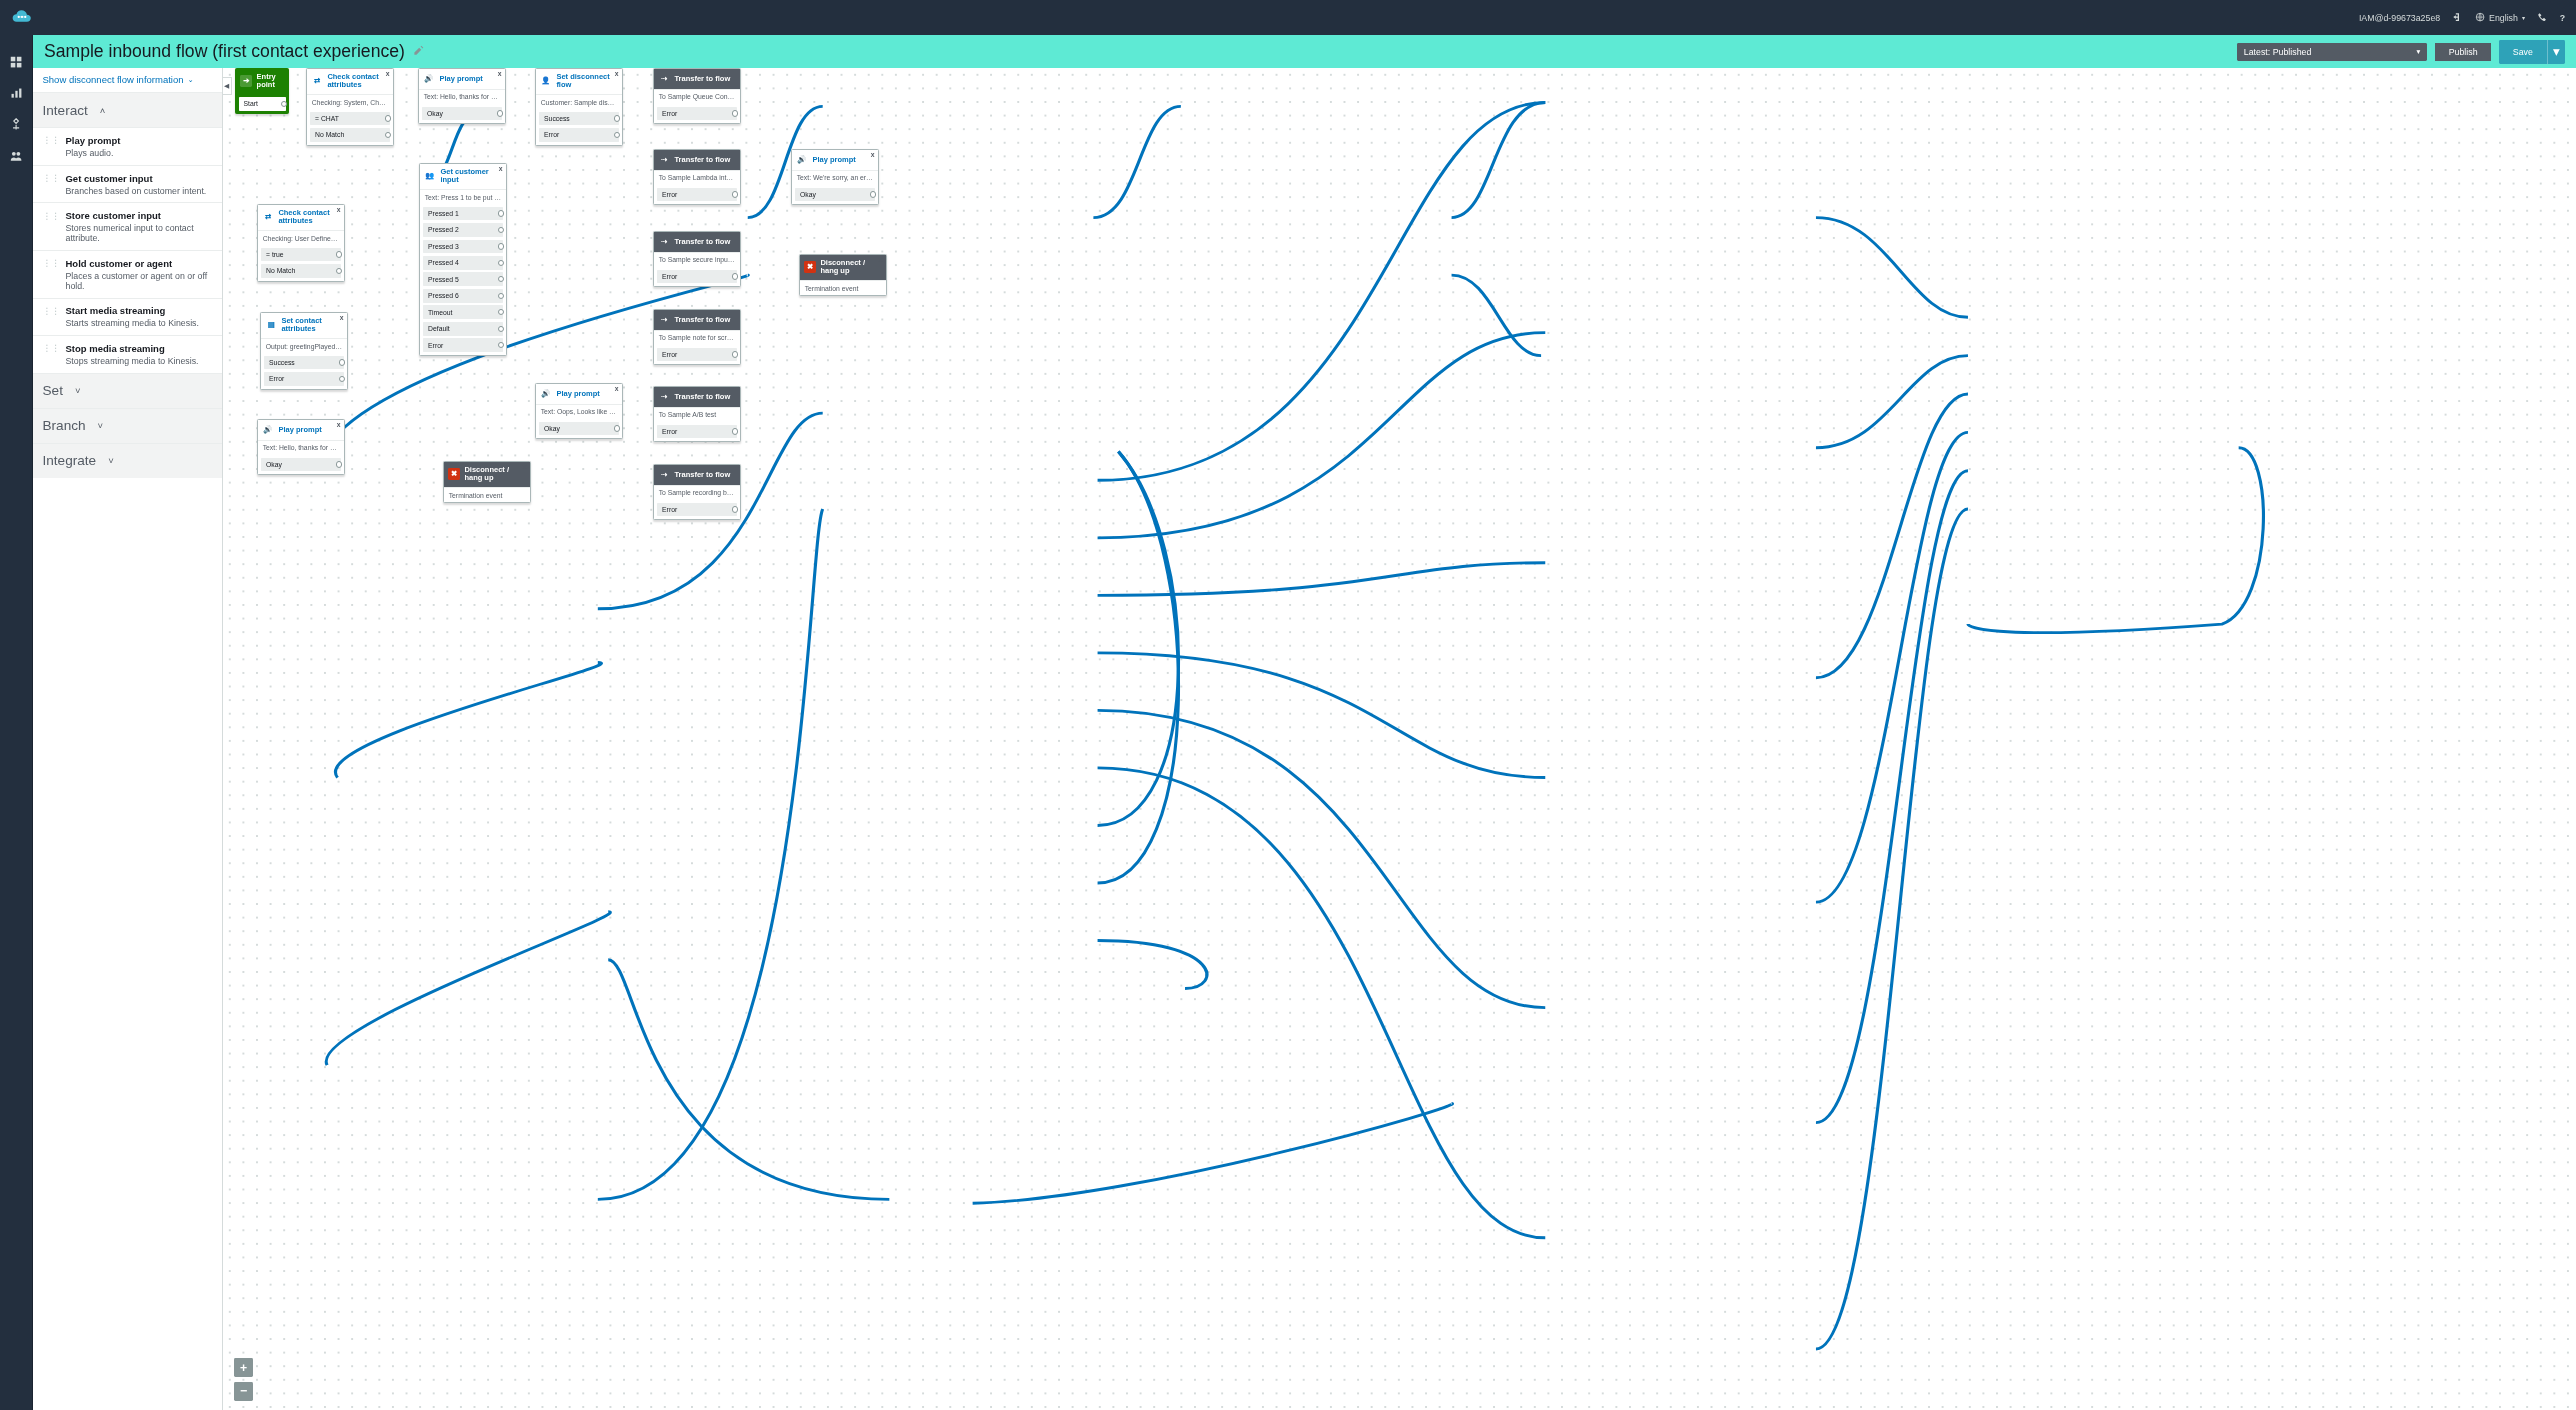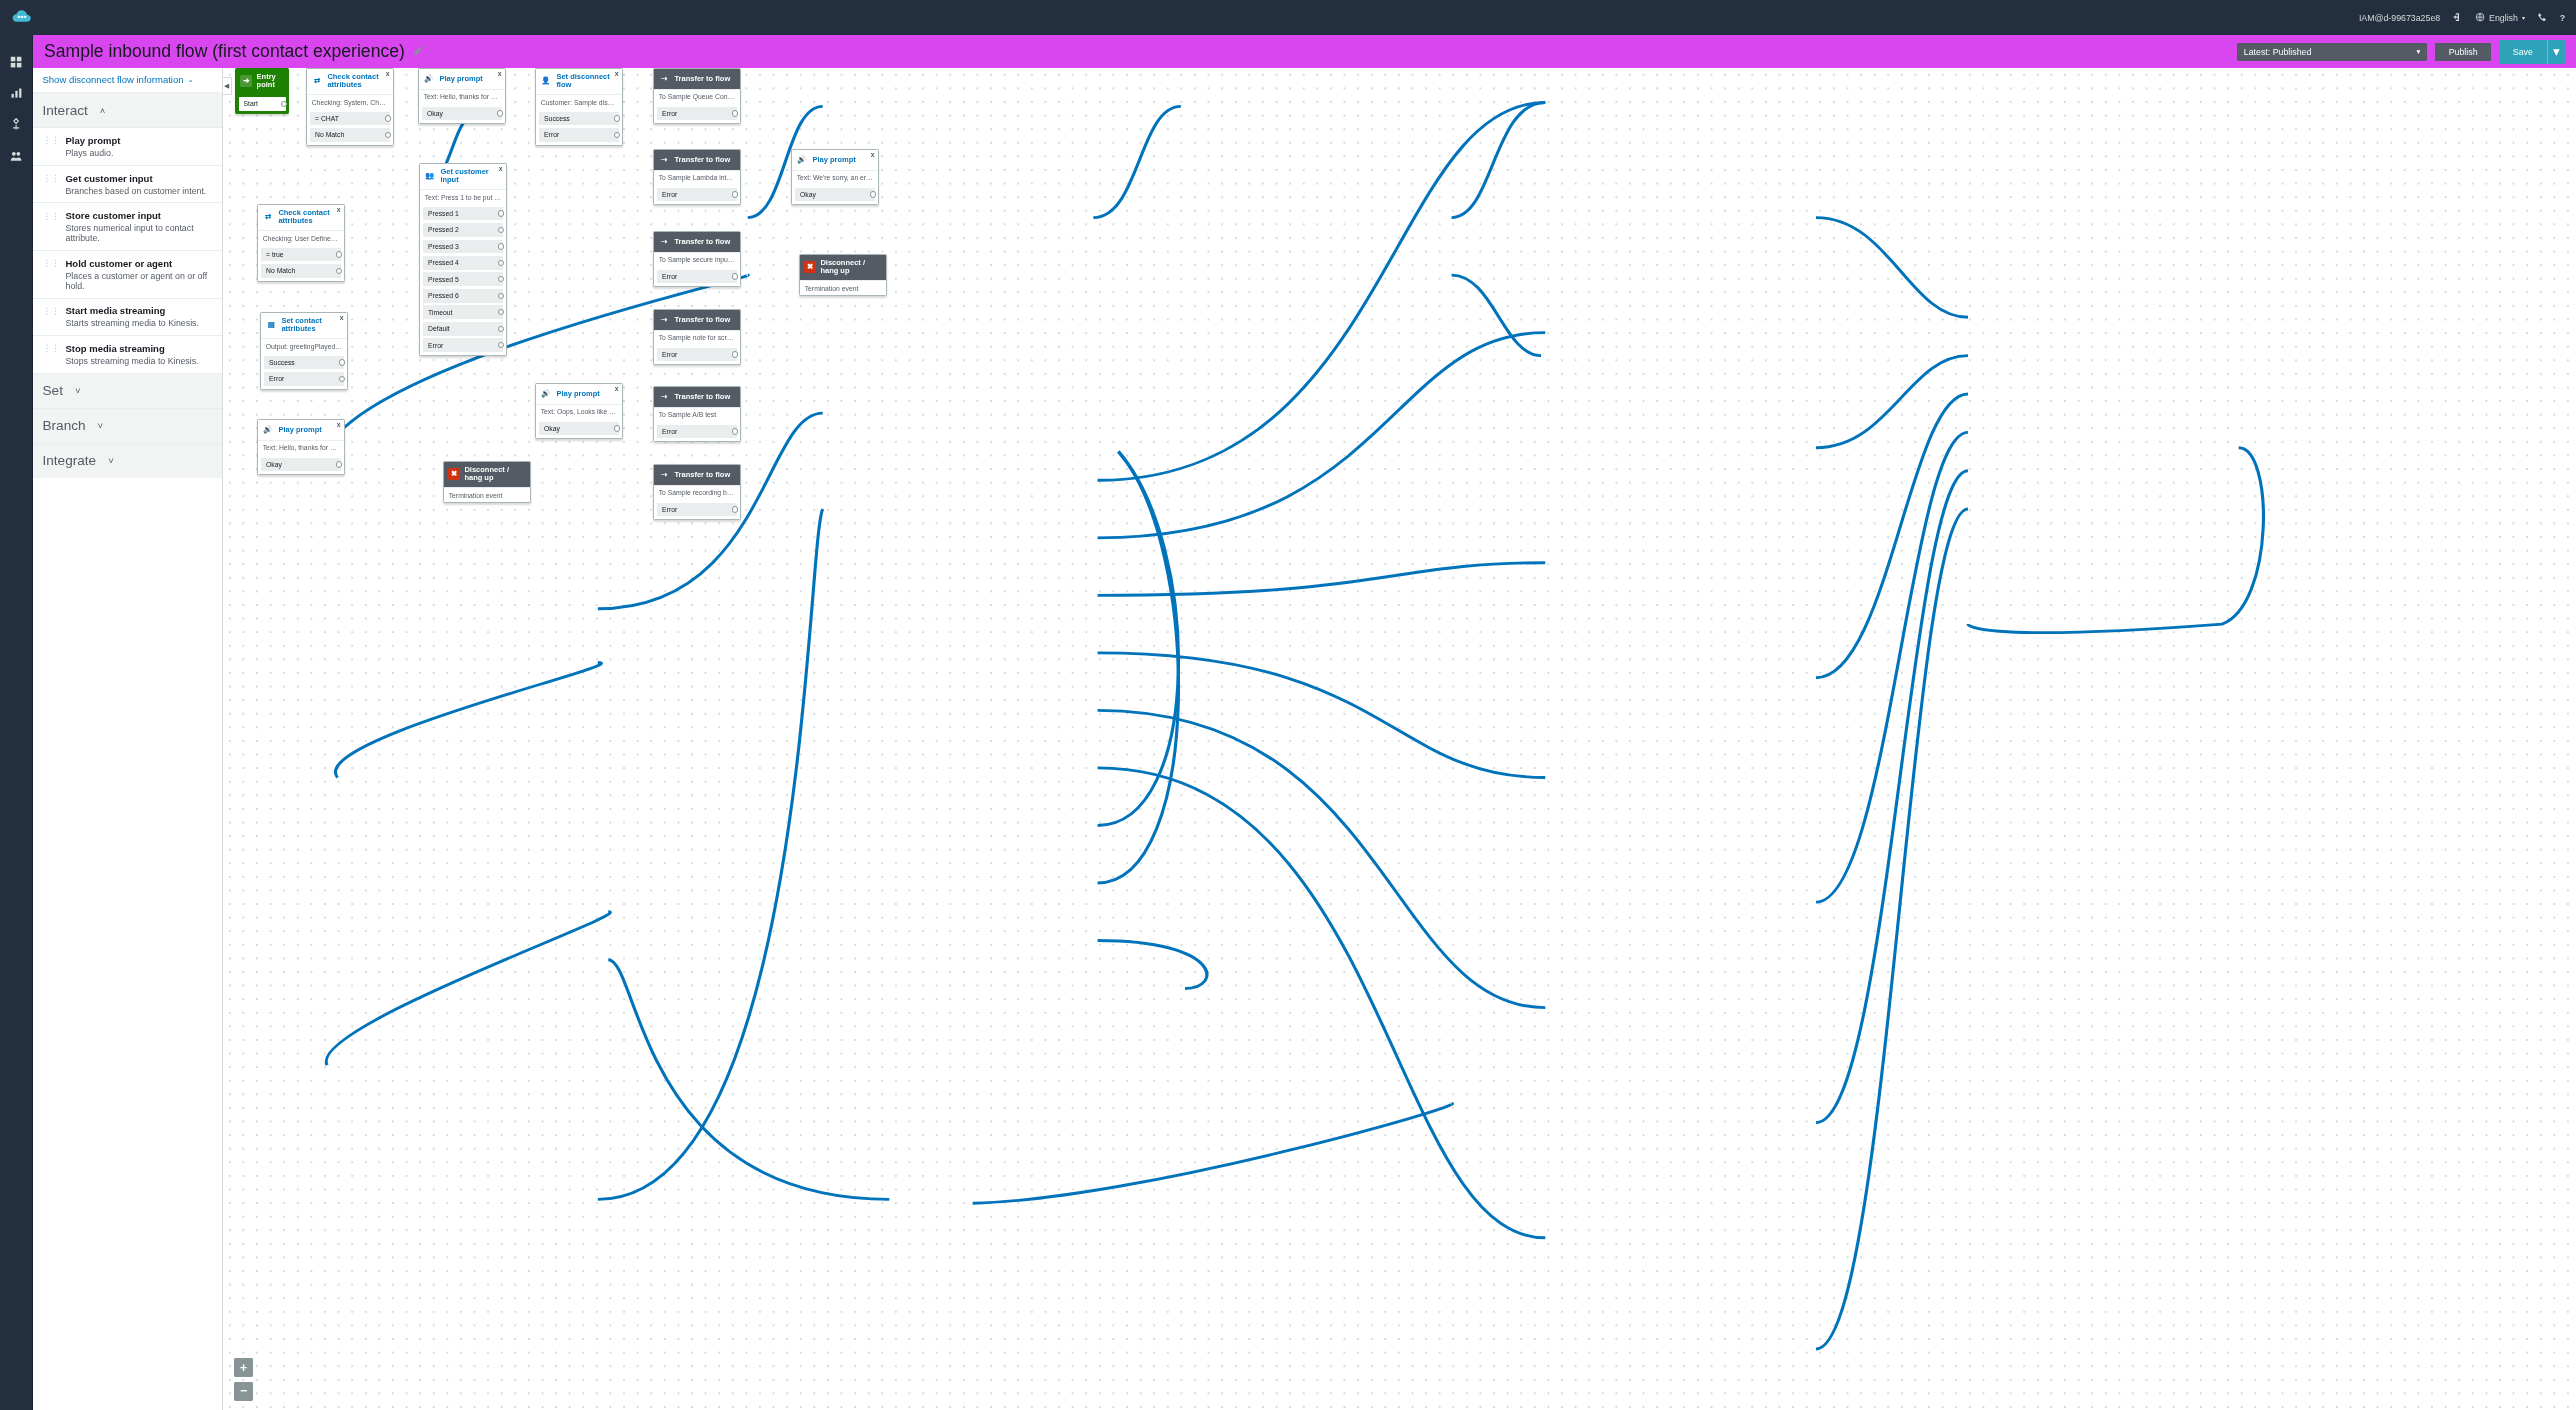--- a/index.html
+++ b/index.html
@@ -16,21 +16,21 @@
 
   
   .layout { display:flex; height: calc(100vh - 35px); }
 
   
   .nav-rail { width: 33px; background:#232f3e; border-right:0.7px solid #1a2430; display:flex; flex-direction:column; align-items:center; padding-top:20.3px; gap:17.6px; }
   .nav-rail .rail-item { width:13.6px; height:13.6px; color:#d5dbdb; cursor:pointer; display:flex; align-items:center; justify-content:center; }
   .nav-rail svg { width:12.2px; height:12.2px; fill:#d5dbdb; }
 
   
-  .main { flex:1; display:flex; flex-direction:column; background:#d946ef; min-width:0; }
+  .main { flex:1; display:flex; flex-direction:column; background:#5eead4; min-width:0; }
 
   
   .title-row { display:flex; align-items:center; padding: 5.4px 11px 4.1px 11px; gap:8.1px; }
   .title-row h1 { font-size: 17.6px; font-weight:400; color:#16191f; }
   .title-row .edit-icon { color:#879596; cursor:pointer; }
   .title-row .spacer { flex:1; }
   .title-row .select { background:#545b64; color:#fff; border:none; padding:4.1px 19px 4.1px 6.8px; border-radius:1.4px; min-width:190px; font-size:8.8px; position:relative; cursor:pointer;}
   .title-row .select:after { content:"▾"; position:absolute; right:6.8px; color:#fff; font-size:7.5px; }
   .title-row .btn { border:none; padding:4.1px 13.6px; border-radius:0; font-size:8.8px; cursor:pointer; }
   .btn-secondary { background:#545b64; color:#fff; }

